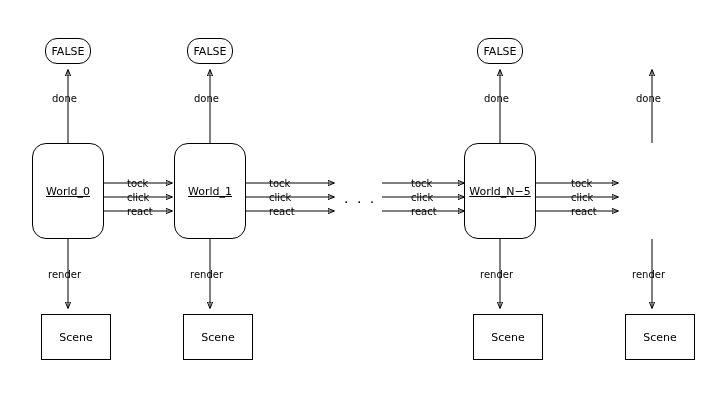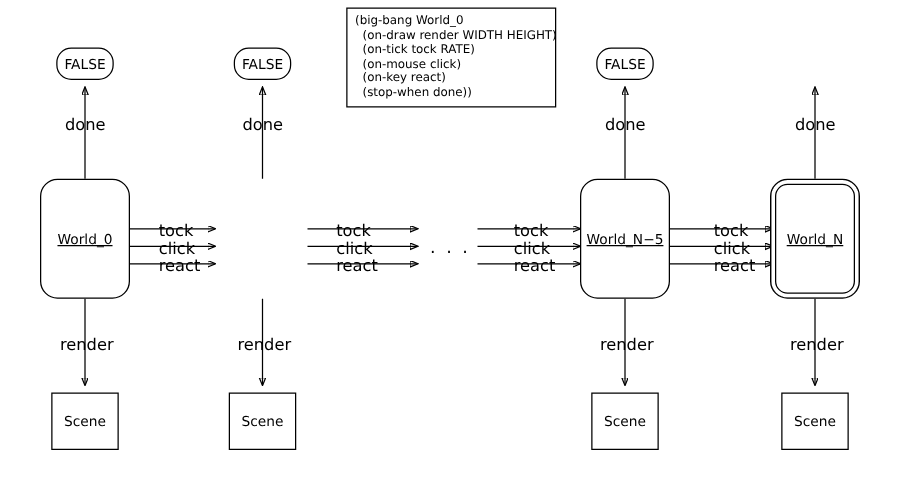--- a/index.html
+++ b/index.html
@@ -37,39 +37,39 @@
   .world-final {
     border-radius: 14px;
     box-shadow: inset 0 0 0 3px #ffffff, inset 0 0 0 4px #000000;
   }
   .boolbox {
     width: 46px;
     height: 26px;
     border-radius: 12px;
   }
   .scenebox {
-    width: 54px;
+    width: 70px;
     height: 46px;
     border-radius: 0;
   }
   .codebox {
     position: absolute;
     box-sizing: border-box;
     border: 1px solid #000000;
     background: #ffffff;
     font-family: "DejaVu Sans", sans-serif;
     font-size: 9.5px;
     line-height: 11.5px;
     color: #000000;
     padding: 4px 6px 5px 6px;
     white-space: pre;
   }
   .label {
     position: absolute;
-    font-size: 13px;
+    font-size: 10px;
     color: #000000;
     white-space: nowrap;
   }
   .ellipsis {
     position: absolute;
     font-size: 14px;
     letter-spacing: 2px;
     color: #000000;
   }
   svg.wires {
@@ -121,39 +121,34 @@
 
     <line x1="382" y1="183" x2="464" y2="183" marker-end="url(#arrow)"></line>
     <line x1="382" y1="197" x2="464" y2="197" marker-end="url(#arrow)"></line>
     <line x1="382" y1="211" x2="464" y2="211" marker-end="url(#arrow)"></line>
 
     <line x1="536" y1="183" x2="618" y2="183" marker-end="url(#arrow)"></line>
     <line x1="536" y1="197" x2="618" y2="197" marker-end="url(#arrow)"></line>
     <line x1="536" y1="211" x2="618" y2="211" marker-end="url(#arrow)"></line>
   </svg>
 
-  <div class="codebox" style="left:277px; top:6px; width:168px;">(big-bang World_0
-  (on-draw render WIDTH HEIGHT)
-  (on-tick tock RATE)
-  (on-mouse click)
-  (on-key react)
-  (stop-when done))</div>
 
   <div class="node boolbox" style="left:45px; top:38px;">FALSE</div>
   <div class="label" style="left:52px; top:93px;">done</div>
   <div class="node world" style="left:32px; top:143px;">World_0</div>
   <div class="label" style="left:48px; top:269px;">render</div>
   <div class="node scenebox" style="left:41px; top:314px;">Scene</div>
 
   <div class="label" style="left:127px; top:178px;">tock</div>
   <div class="label" style="left:127px; top:192px;">click</div>
   <div class="label" style="left:127px; top:206px;">react</div>
 
   <div class="node boolbox" style="left:187px; top:38px;">FALSE</div>
   <div class="label" style="left:194px; top:93px;">done</div>
+  <div class="node world" style="left:174px; top:143px;">World_1</div>
   <div class="label" style="left:190px; top:269px;">render</div>
   <div class="node scenebox" style="left:183px; top:314px;">Scene</div>
 
   <div class="label" style="left:269px; top:178px;">tock</div>
   <div class="label" style="left:269px; top:192px;">click</div>
   <div class="label" style="left:269px; top:206px;">react</div>
 
   <div class="ellipsis" style="left:344px; top:194px;">· · ·</div>
 
   <div class="label" style="left:411px; top:178px;">tock</div>
@@ -164,17 +159,16 @@
   <div class="label" style="left:484px; top:93px;">done</div>
   <div class="node world" style="left:464px; top:143px;">World_N−5</div>
   <div class="label" style="left:480px; top:269px;">render</div>
   <div class="node scenebox" style="left:473px; top:314px;">Scene</div>
 
   <div class="label" style="left:571px; top:178px;">tock</div>
   <div class="label" style="left:571px; top:192px;">click</div>
   <div class="label" style="left:571px; top:206px;">react</div>
 
   <div class="label" style="left:636px; top:93px;">done</div>
-  <div class="node world world-final" style="left:616px; top:143px;">World_N</div>
   <div class="label" style="left:632px; top:269px;">render</div>
   <div class="node scenebox" style="left:625px; top:314px;">Scene</div>
 
 </div>
 
 </body></html>

